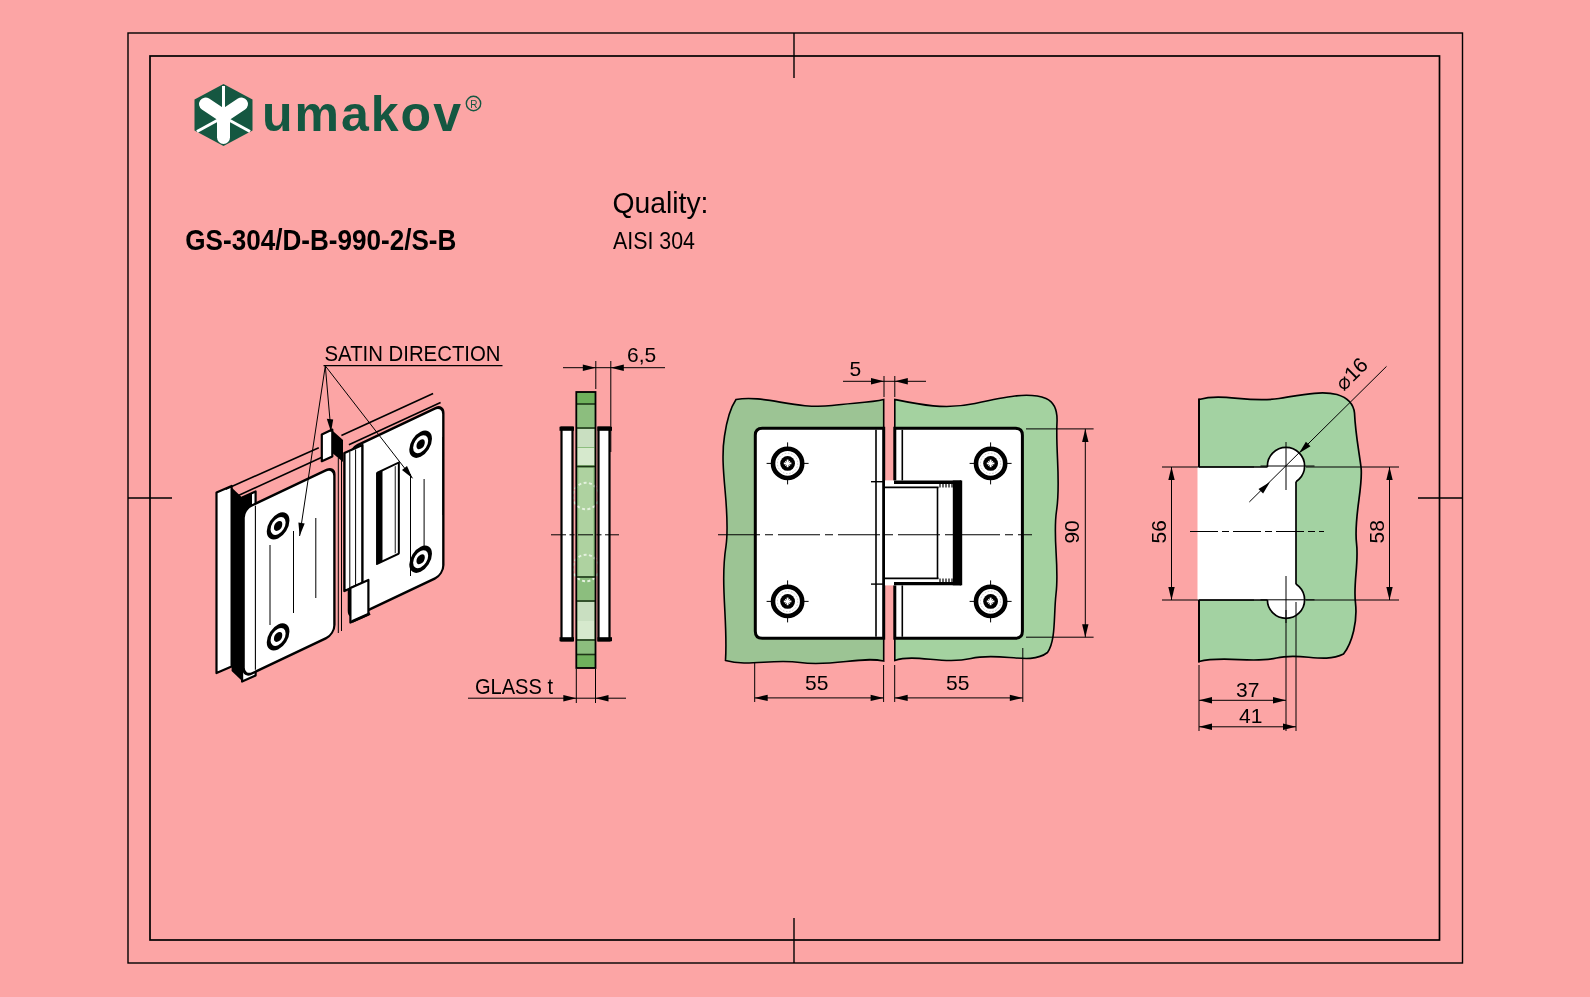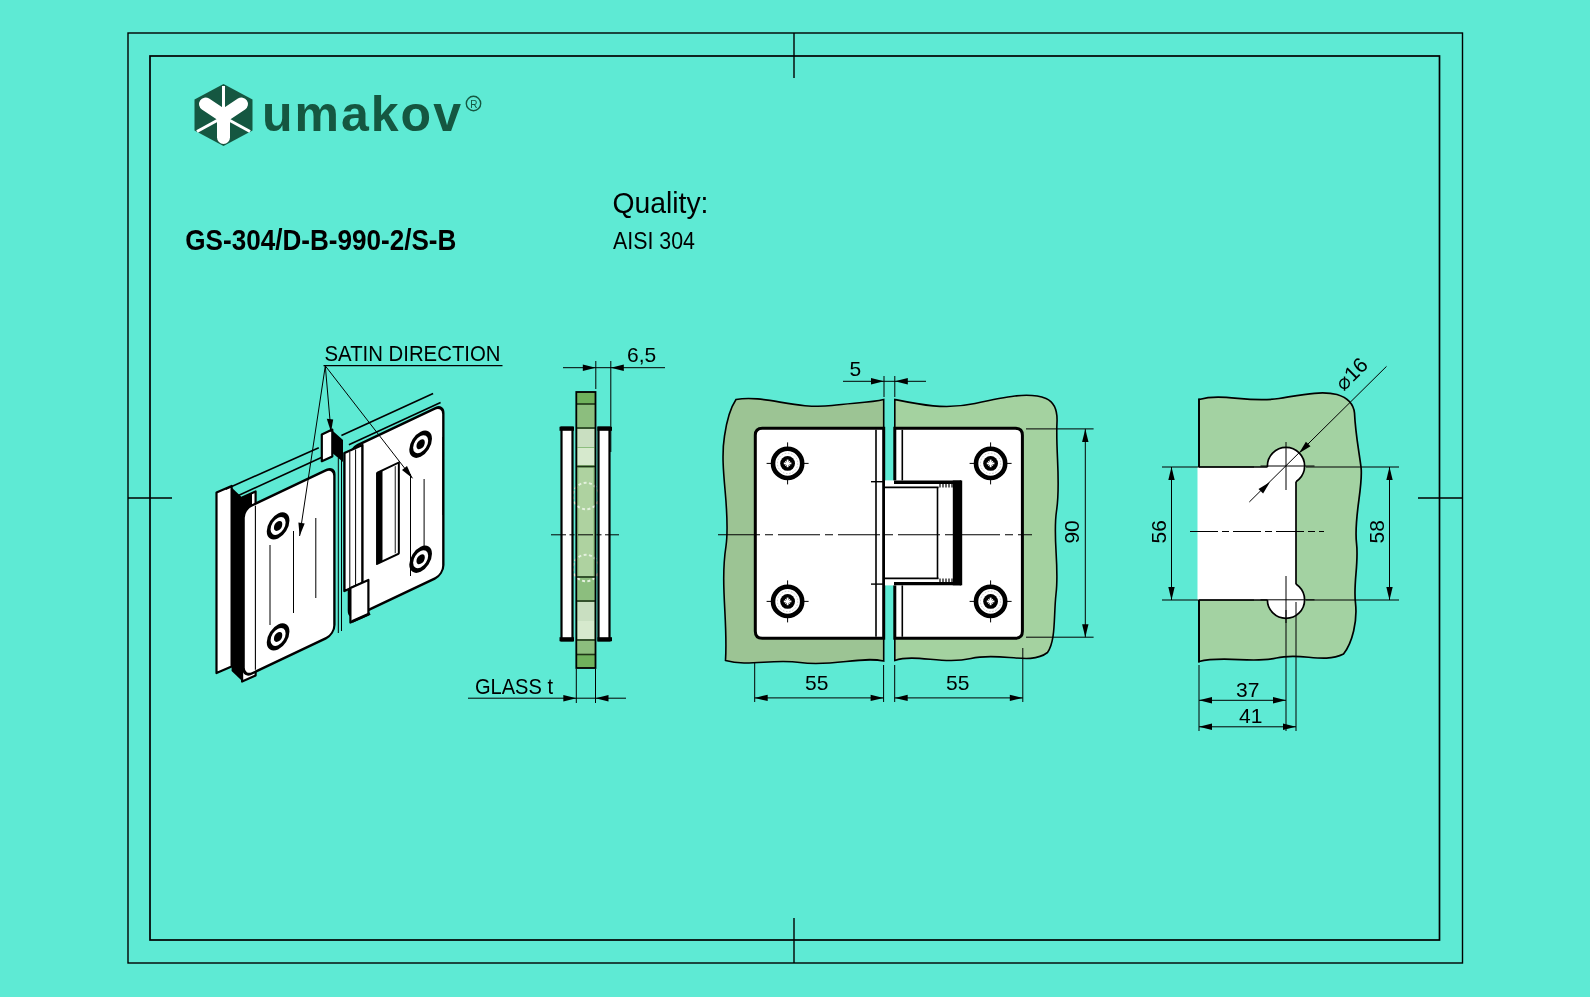--- a/index.html
+++ b/index.html
@@ -1,16 +1,16 @@
 <!DOCTYPE html>
 <html><head>
 <meta charset="utf-8">
 <style>
 html,body{margin:0;padding:0;background:#fff;}
-#page{position:relative;width:1590px;height:997px;background:#5eead4;overflow:hidden;}
+#page{position:relative;width:1590px;height:997px;background:#fca5a5;overflow:hidden;}
 text{font-family:"Liberation Sans",sans-serif;fill:#000;}
 .dim{font-size:21px;}
 </style>
 </head>
 <body>
 <div id="page">
 <svg width="1590" height="997" viewBox="0 0 1590 997" xmlns="http://www.w3.org/2000/svg">
 
 <rect x="128" y="33" width="1334.5" height="930" fill="none" stroke="#000" stroke-width="1.4"></rect>
 

